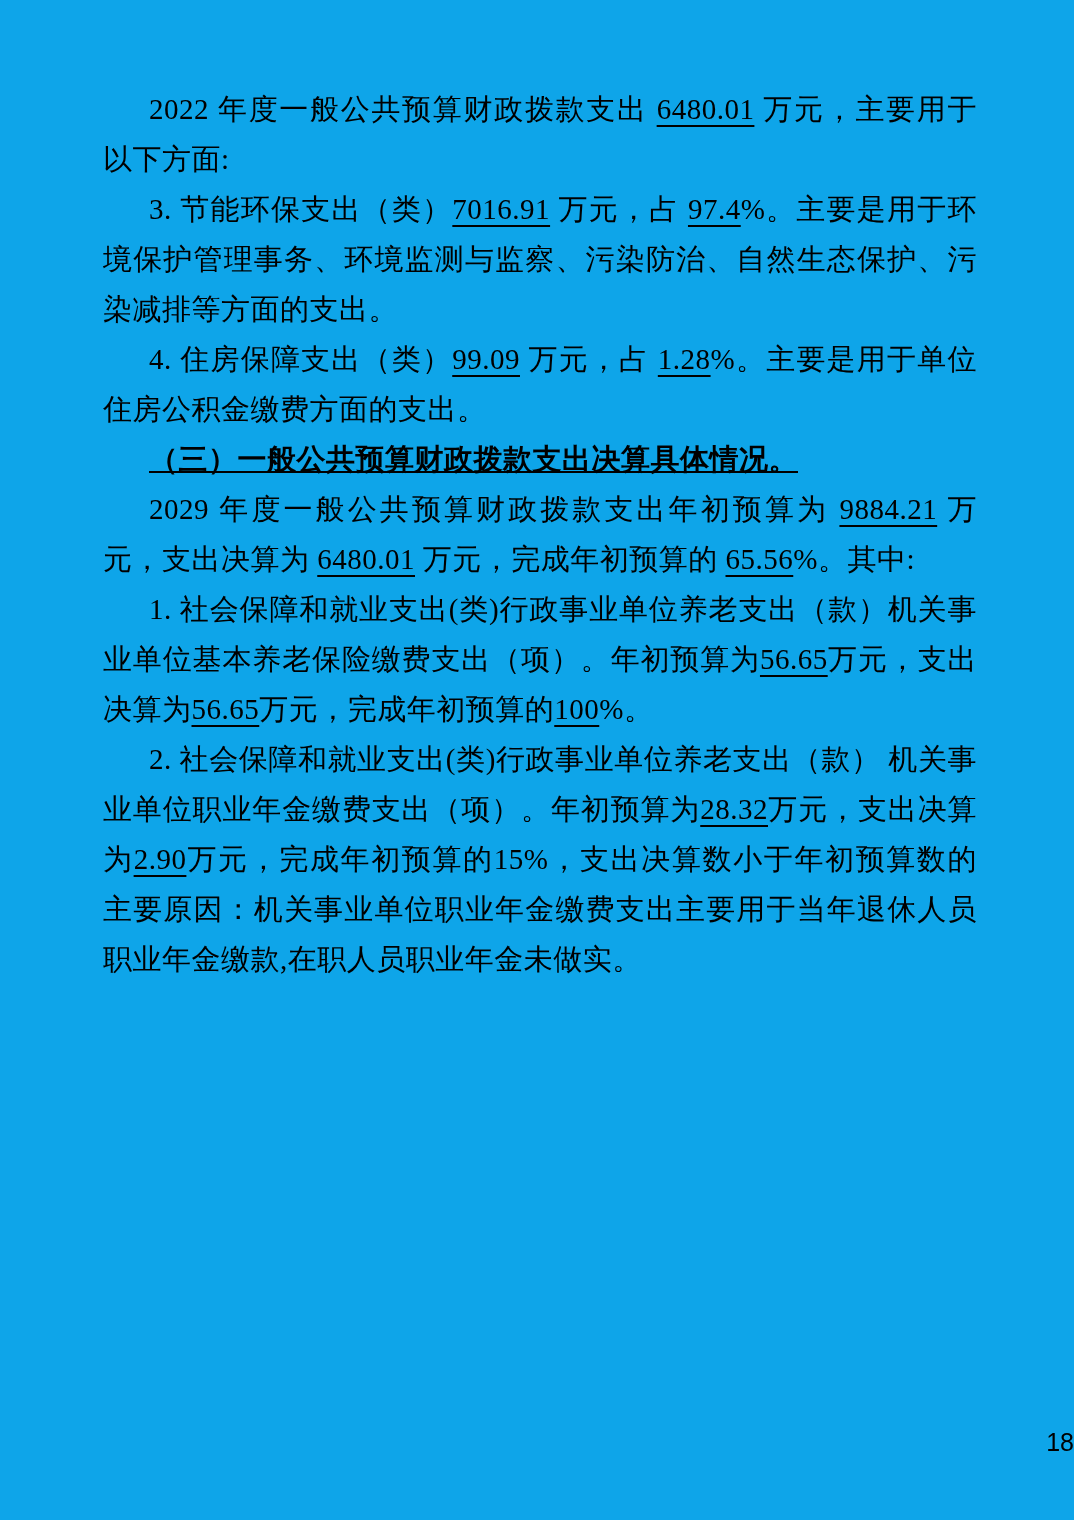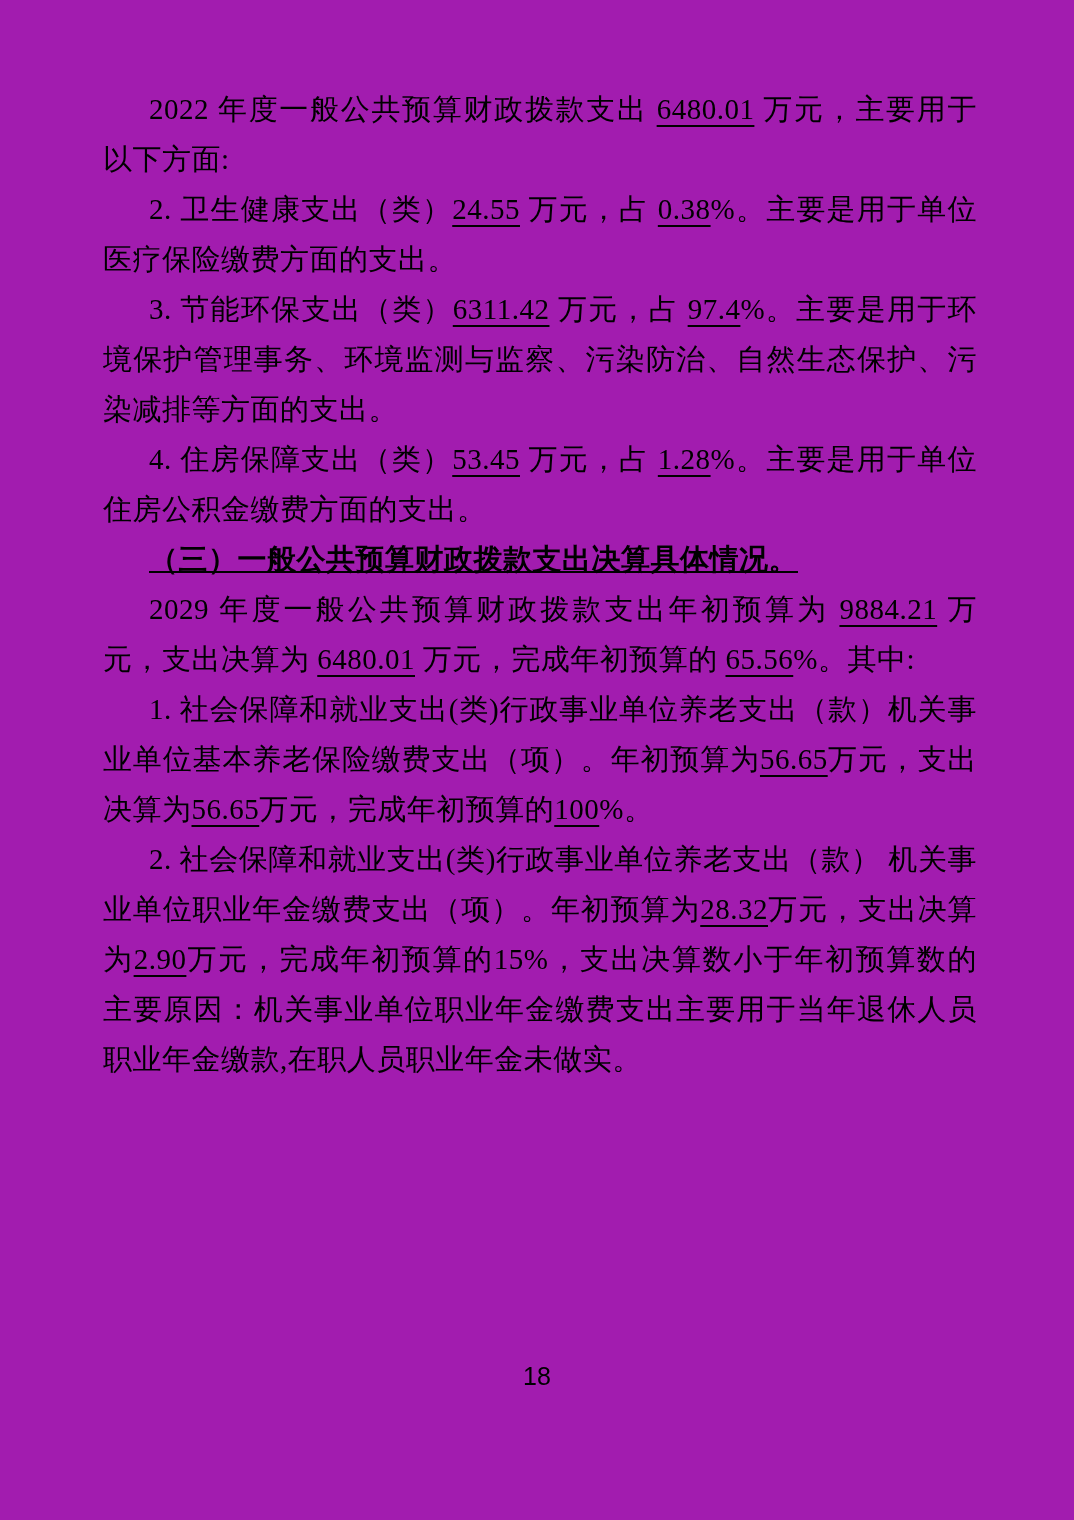--- a/index.html
+++ b/index.html
@@ -4,21 +4,21 @@
 <style>
   html, body {
     margin: 0;
     padding: 0;
     background: #ffffff;
   }
   .page {
     position: relative;
     width: 1074px;
     height: 1520px;
-    background: #a21caf;
+    background: #0ea5e9;
     color: #000000;
     font-family: "Liberation Serif", "DejaVu Serif", serif;
     overflow: hidden;
   }
   .doc {
     position: absolute;
     left: 103px;
     top: 84px;
     width: 874px;
   }
@@ -37,38 +37,37 @@
     font-weight: bold;
     text-decoration: underline;
   }
   .u {
     text-decoration: underline;
     text-underline-offset: 6px;
     text-decoration-thickness: 2px;
   }
   .pagenum {
     position: absolute;
-    top: 1360px;
+    top: 1426px;
     left: 0;
     width: 100%;
-    text-align: center;
+    text-align: right;
     font-size: 25px;
     line-height: 32px;
     font-family: "Liberation Sans", "DejaVu Sans", sans-serif;
     color: #000000;
   }
 </style>
 </head>
 <body>
 
 <div class="page">
   <div class="doc">
       <p class="para"><span>2022 年度一般公共预算财政拨款支出 </span><span class="u">6480.01</span><span> 万元，主要用于以下方面:</span></p>
-      <p class="para"><span>2. 卫生健康支出（类）</span><span class="u">24.55</span><span> 万元，占 </span><span class="u">0.38</span><span>%。主要是用于单位医疗保险缴费方面的支出。</span></p>
-      <p class="para"><span>3. 节能环保支出（类）</span><span class="u">6311.42</span><span> 万元，占 </span><span class="u">97.4</span><span>%。主要是用于环境保护管理事务、环境监测与监察、污染防治、自然生态保护、污染减排等方面的支出。</span></p>
-      <p class="para"><span>4. 住房保障支出（类）</span><span class="u">53.45</span><span> 万元，占 </span><span class="u">1.28</span><span>%。主要是用于单位住房公积金缴费方面的支出。</span></p>
+      <p class="para"><span>3. 节能环保支出（类）</span><span class="u">7016.91</span><span> 万元，占 </span><span class="u">97.4</span><span>%。主要是用于环境保护管理事务、环境监测与监察、污染防治、自然生态保护、污染减排等方面的支出。</span></p>
+      <p class="para"><span>4. 住房保障支出（类）</span><span class="u">99.09</span><span> 万元，占 </span><span class="u">1.28</span><span>%。主要是用于单位住房公积金缴费方面的支出。</span></p>
       <p class="para bold"><span>（三）一般公共预算财政拨款支出决算具体情况。</span></p>
       <p class="para"><span>2029 年度一般公共预算财政拨款支出年初预算为 </span><span class="u">9884.21</span><span> 万元，支出决算为 </span><span class="u">6480.01</span><span> 万元，完成年初预算的 </span><span class="u">65.56</span><span>%。其中:</span></p>
       <p class="para"><span>1. 社会保障和就业支出(类)行政事业单位养老支出（款）机关事业单位基本养老保险缴费支出（项）。年初预算为</span><span class="u">56.65</span><span>万元，支出决算为</span><span class="u">56.65</span><span>万元，完成年初预算的</span><span class="u">100</span><span>%。</span></p>
       <p class="para"><span>2. 社会保障和就业支出(类)行政事业单位养老支出（款） 机关事业单位职业年金缴费支出（项）。年初预算为</span><span class="u">28.32</span><span>万元，支出决算为</span><span class="u">2.90</span><span>万元，完成年初预算的15%，支出决算数小于年初预算数的主要原因：机关事业单位职业年金缴费支出主要用于当年退休人员职业年金缴款,在职人员职业年金未做实。</span></p>
     </div>
   <div class="pagenum">18</div>
 </div>
 
 </body></html>

